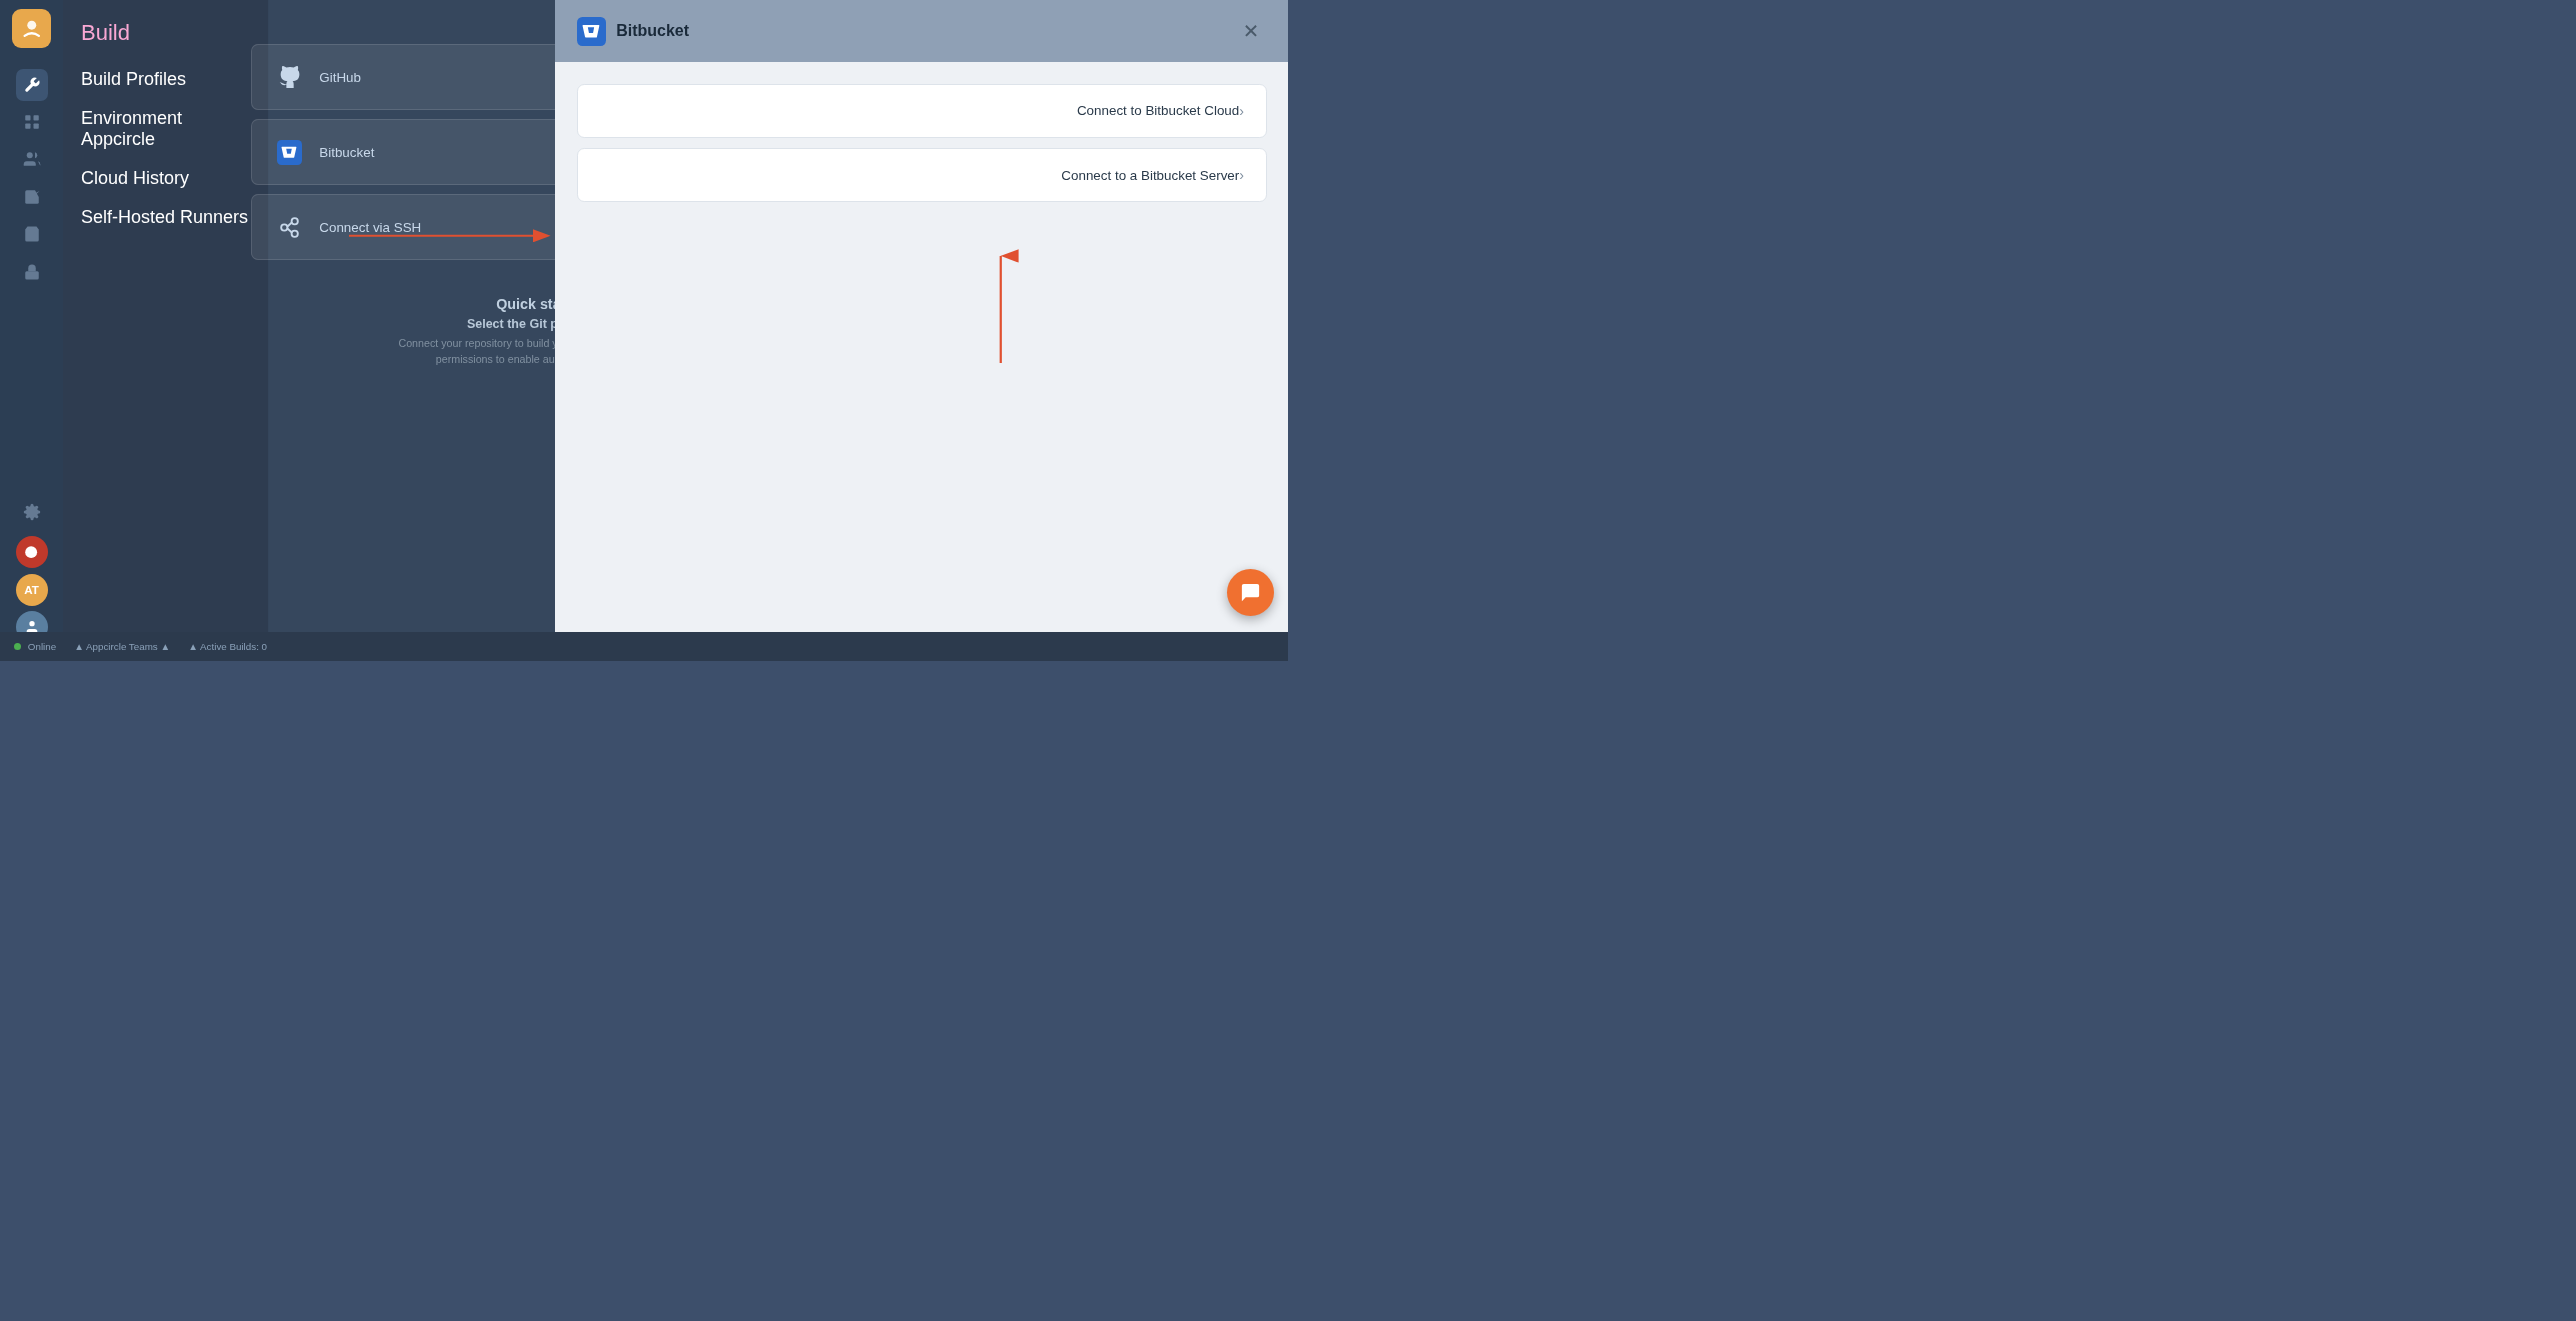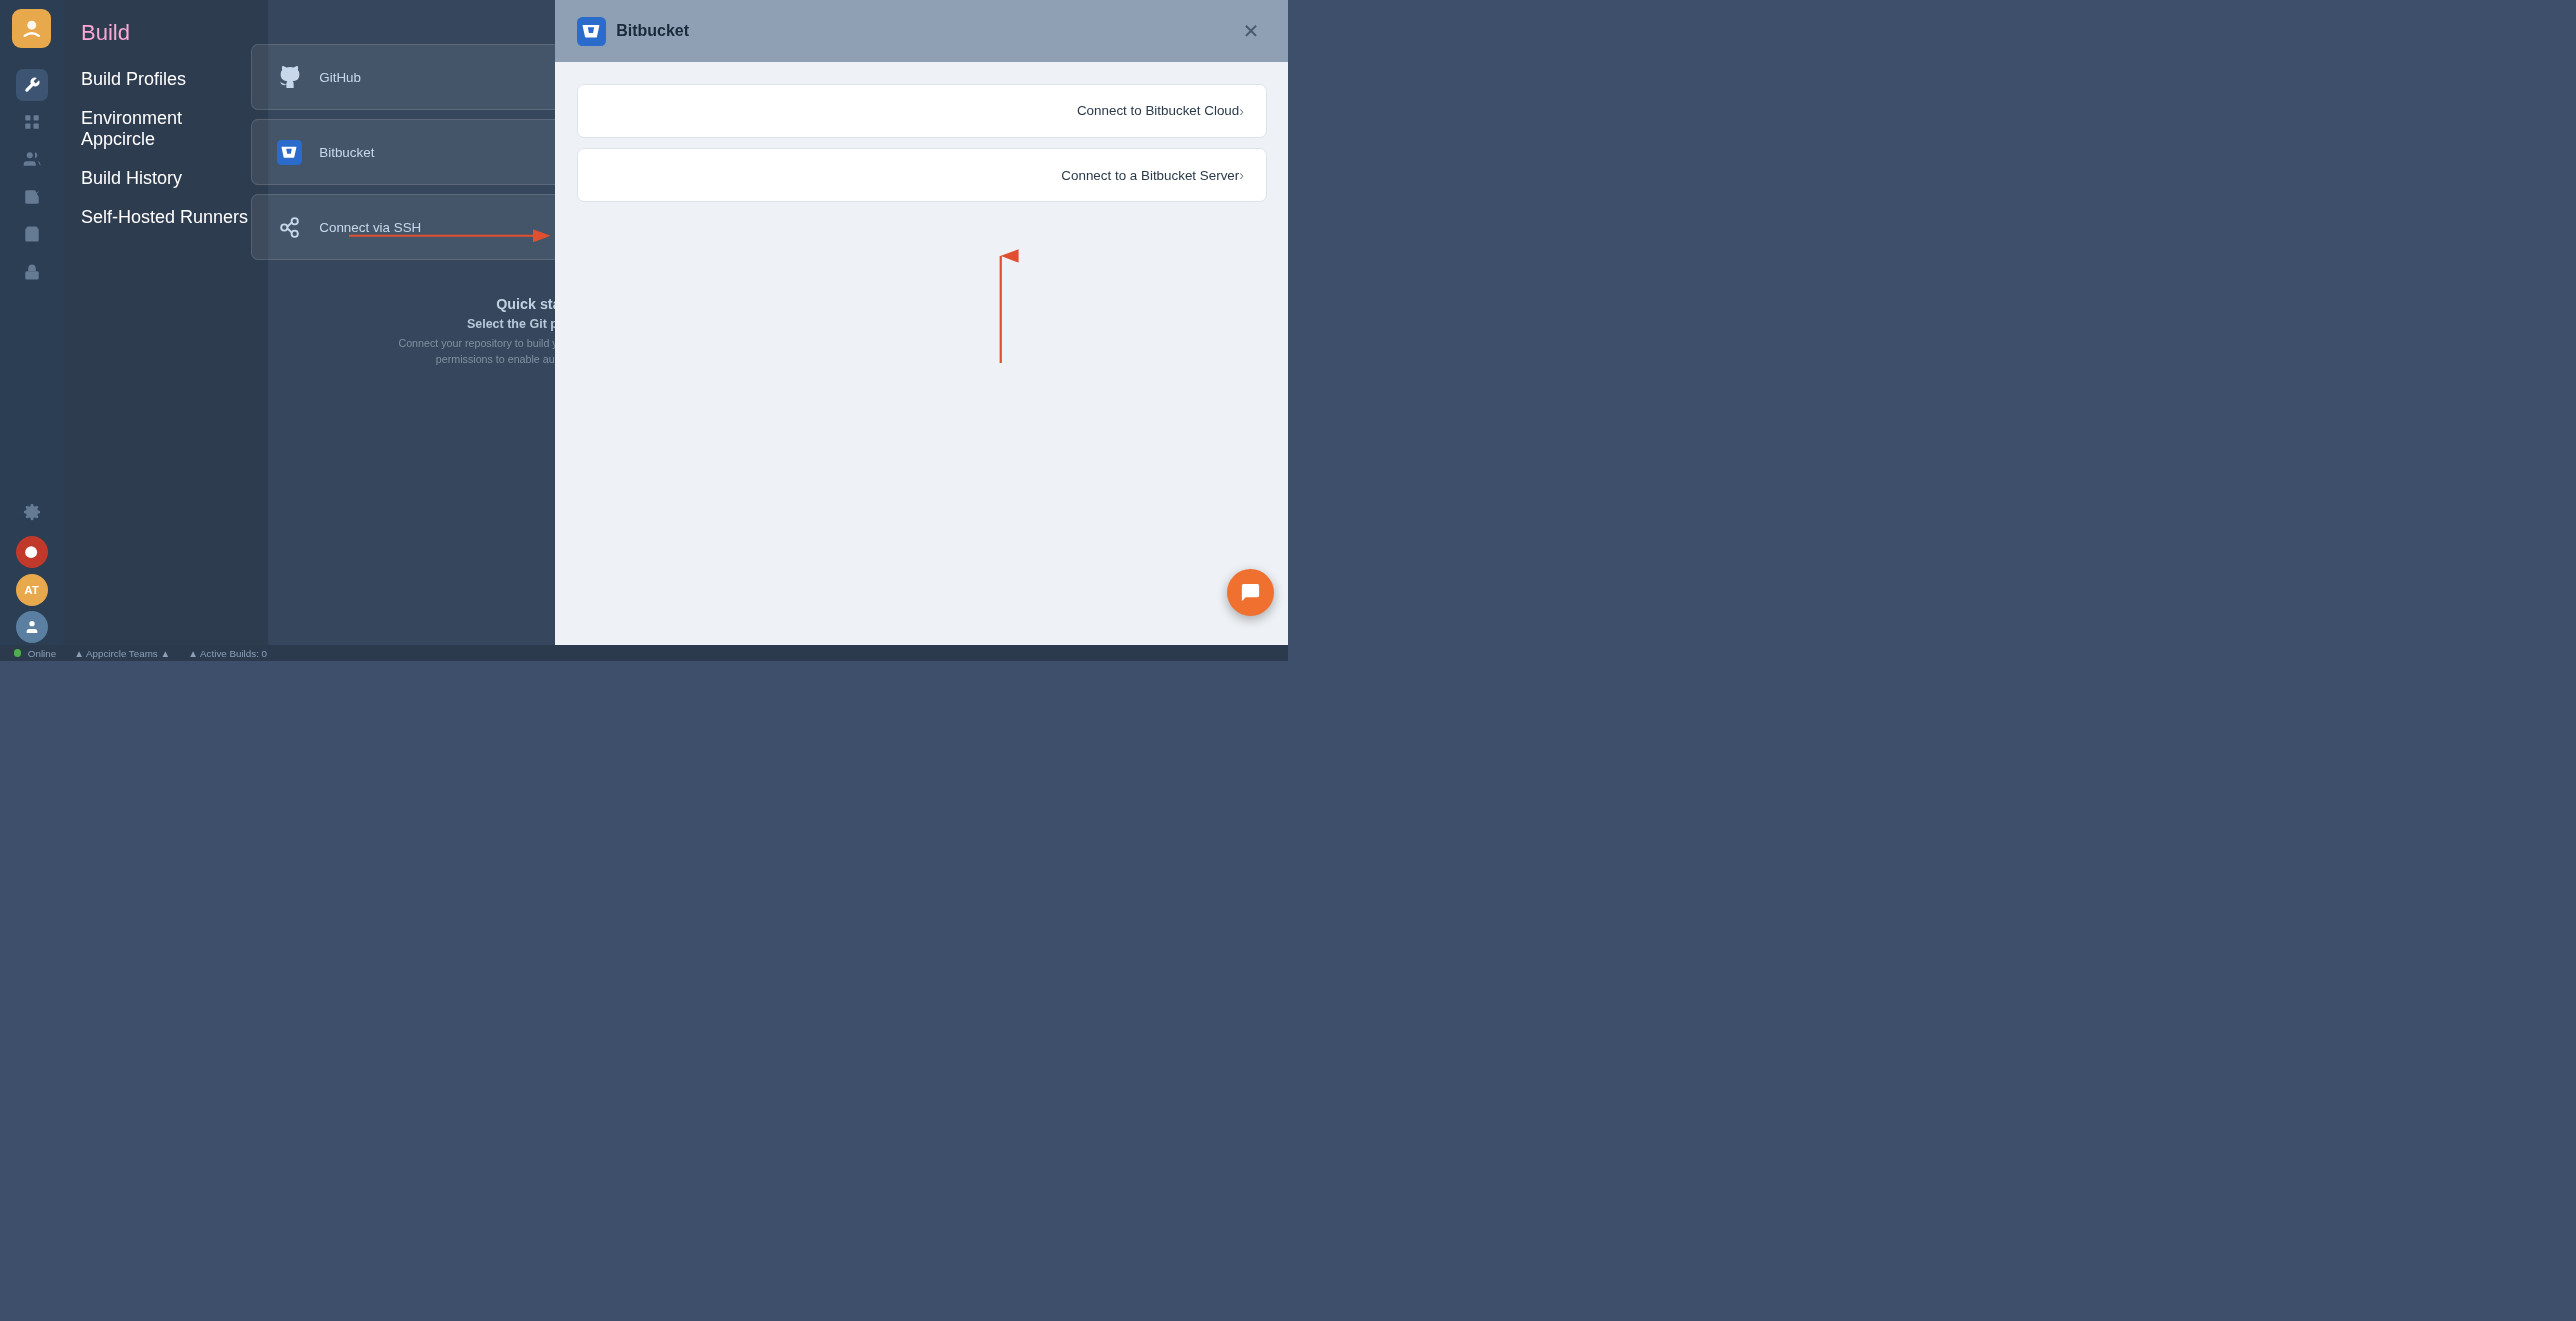--- a/index.html
+++ b/index.html
@@ -201,21 +201,21 @@
     }
     .panel-option-chevron {
       color: #8090a0;
       font-size: 14.3px;
     }
 
     
     .status-bar {
       position: absolute;
       bottom: 0; left: 0; right: 0;
-      height: 16px;
+      height: 29px;
       background: #2c3a4d;
       z-index: 15;
       display: flex;
       align-items: center;
       padding: 0 14.3px;
       gap: 18px;
       color: #8aa0b8;
       font-size: 9.8px;
     }
     .status-dot {
@@ -323,21 +323,21 @@
     </div>
   </div>
 </div>
 
 <div class="main-bg"></div>
 
 <div class="left-nav">
   <div class="page-title">Build</div>
   <div class="nav-item">Build Profiles</div>
   <div class="nav-item">Environment Appcircle</div>
-  <div class="nav-item">Build History</div>
+  <div class="nav-item">Cloud History</div>
   <div class="nav-item">Self-Hosted Runners</div>
 </div>
 
 <div class="center-content">
 
   <div class="git-option">
     <div class="git-option-icon">
       <svg width="25" height="25" viewBox="0 0 24 24" fill="#c8d8ea">
         <path d="M9 19c-5 1.5-5-2.5-7-3m14 6v-3.87a3.37 3.37 0 0 0-.94-2.61c3.14-.35 6.44-1.54 6.44-7A5.44 5.44 0 0 0 20 4.77 5.07 5.07 0 0 0 19.91 1S18.73.65 16 2.48a13.38 13.38 0 0 0-7 0C6.27.65 5.09 1 5.09 1A5.07 5.07 0 0 0 5 4.77a5.44 5.44 0 0 0-1.5 3.78c0 5.42 3.3 6.61 6.44 7A3.37 3.37 0 0 0 9 18.13V22"></path>
       </svg>

